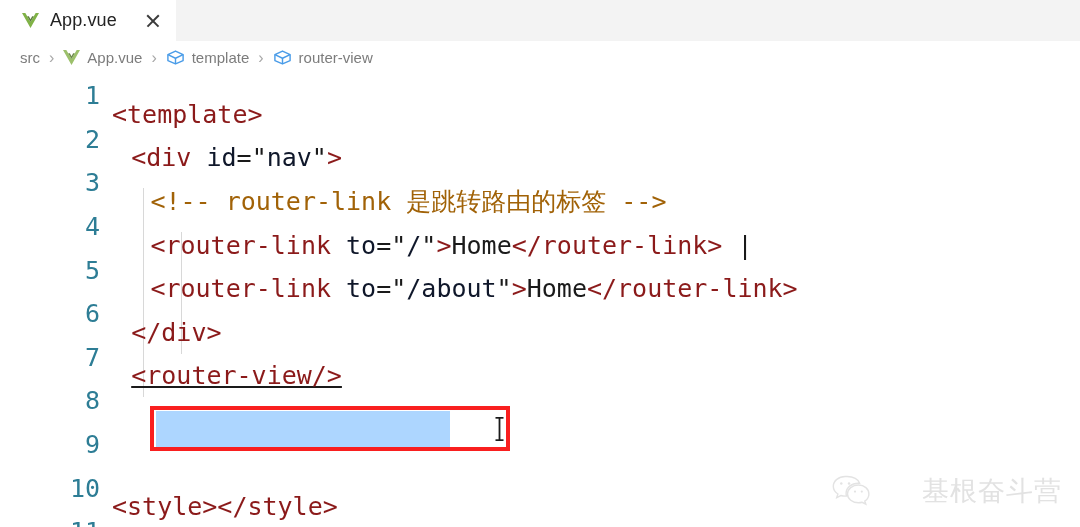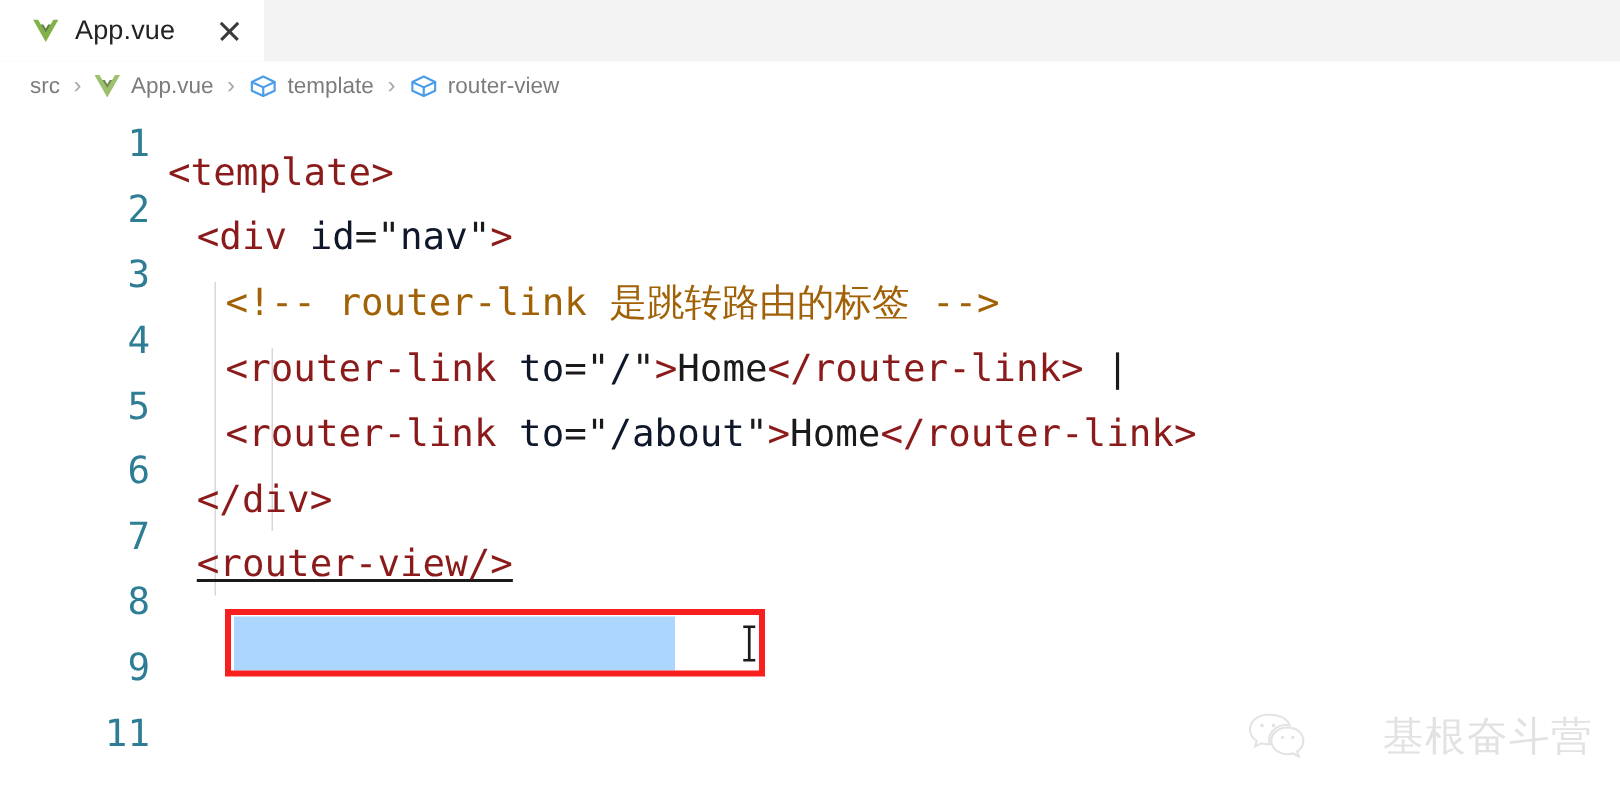--- a/index.html
+++ b/index.html
@@ -270,20 +270,24 @@
       <div class="code-row">
         <div class="lineno">7</div>
         <div class="codetext" style="padding-left: 19.2px; text-decoration: underline;"><span class="tag">&lt;router-view/&gt;</span></div>
       </div>
       <div class="code-row">
         <div class="lineno">8</div>
       </div>
       <div class="code-row">
         <div class="lineno">9</div>
         <div class="codetext" style="padding-left: 0px;"></div>
+      </div>
+      <div class="code-row">
+        <div class="lineno">10</div>
+        <div class="codetext" style="padding-left: 0px;"><span class="tag">&lt;style&gt;&lt;/style&gt;</span></div>
       </div>
       <div class="code-row">
         <div class="lineno">11</div>
         <div class="codetext" style="padding-left: 0px;"></div>
       </div>
     </div>
 
   <div class="annot-box" style="left:150px; top:332px; width:360px; height:45px;"></div>
 
   <svg class="ibeam" viewBox="0 0 9 26" style="left:495px; top:342px;">

